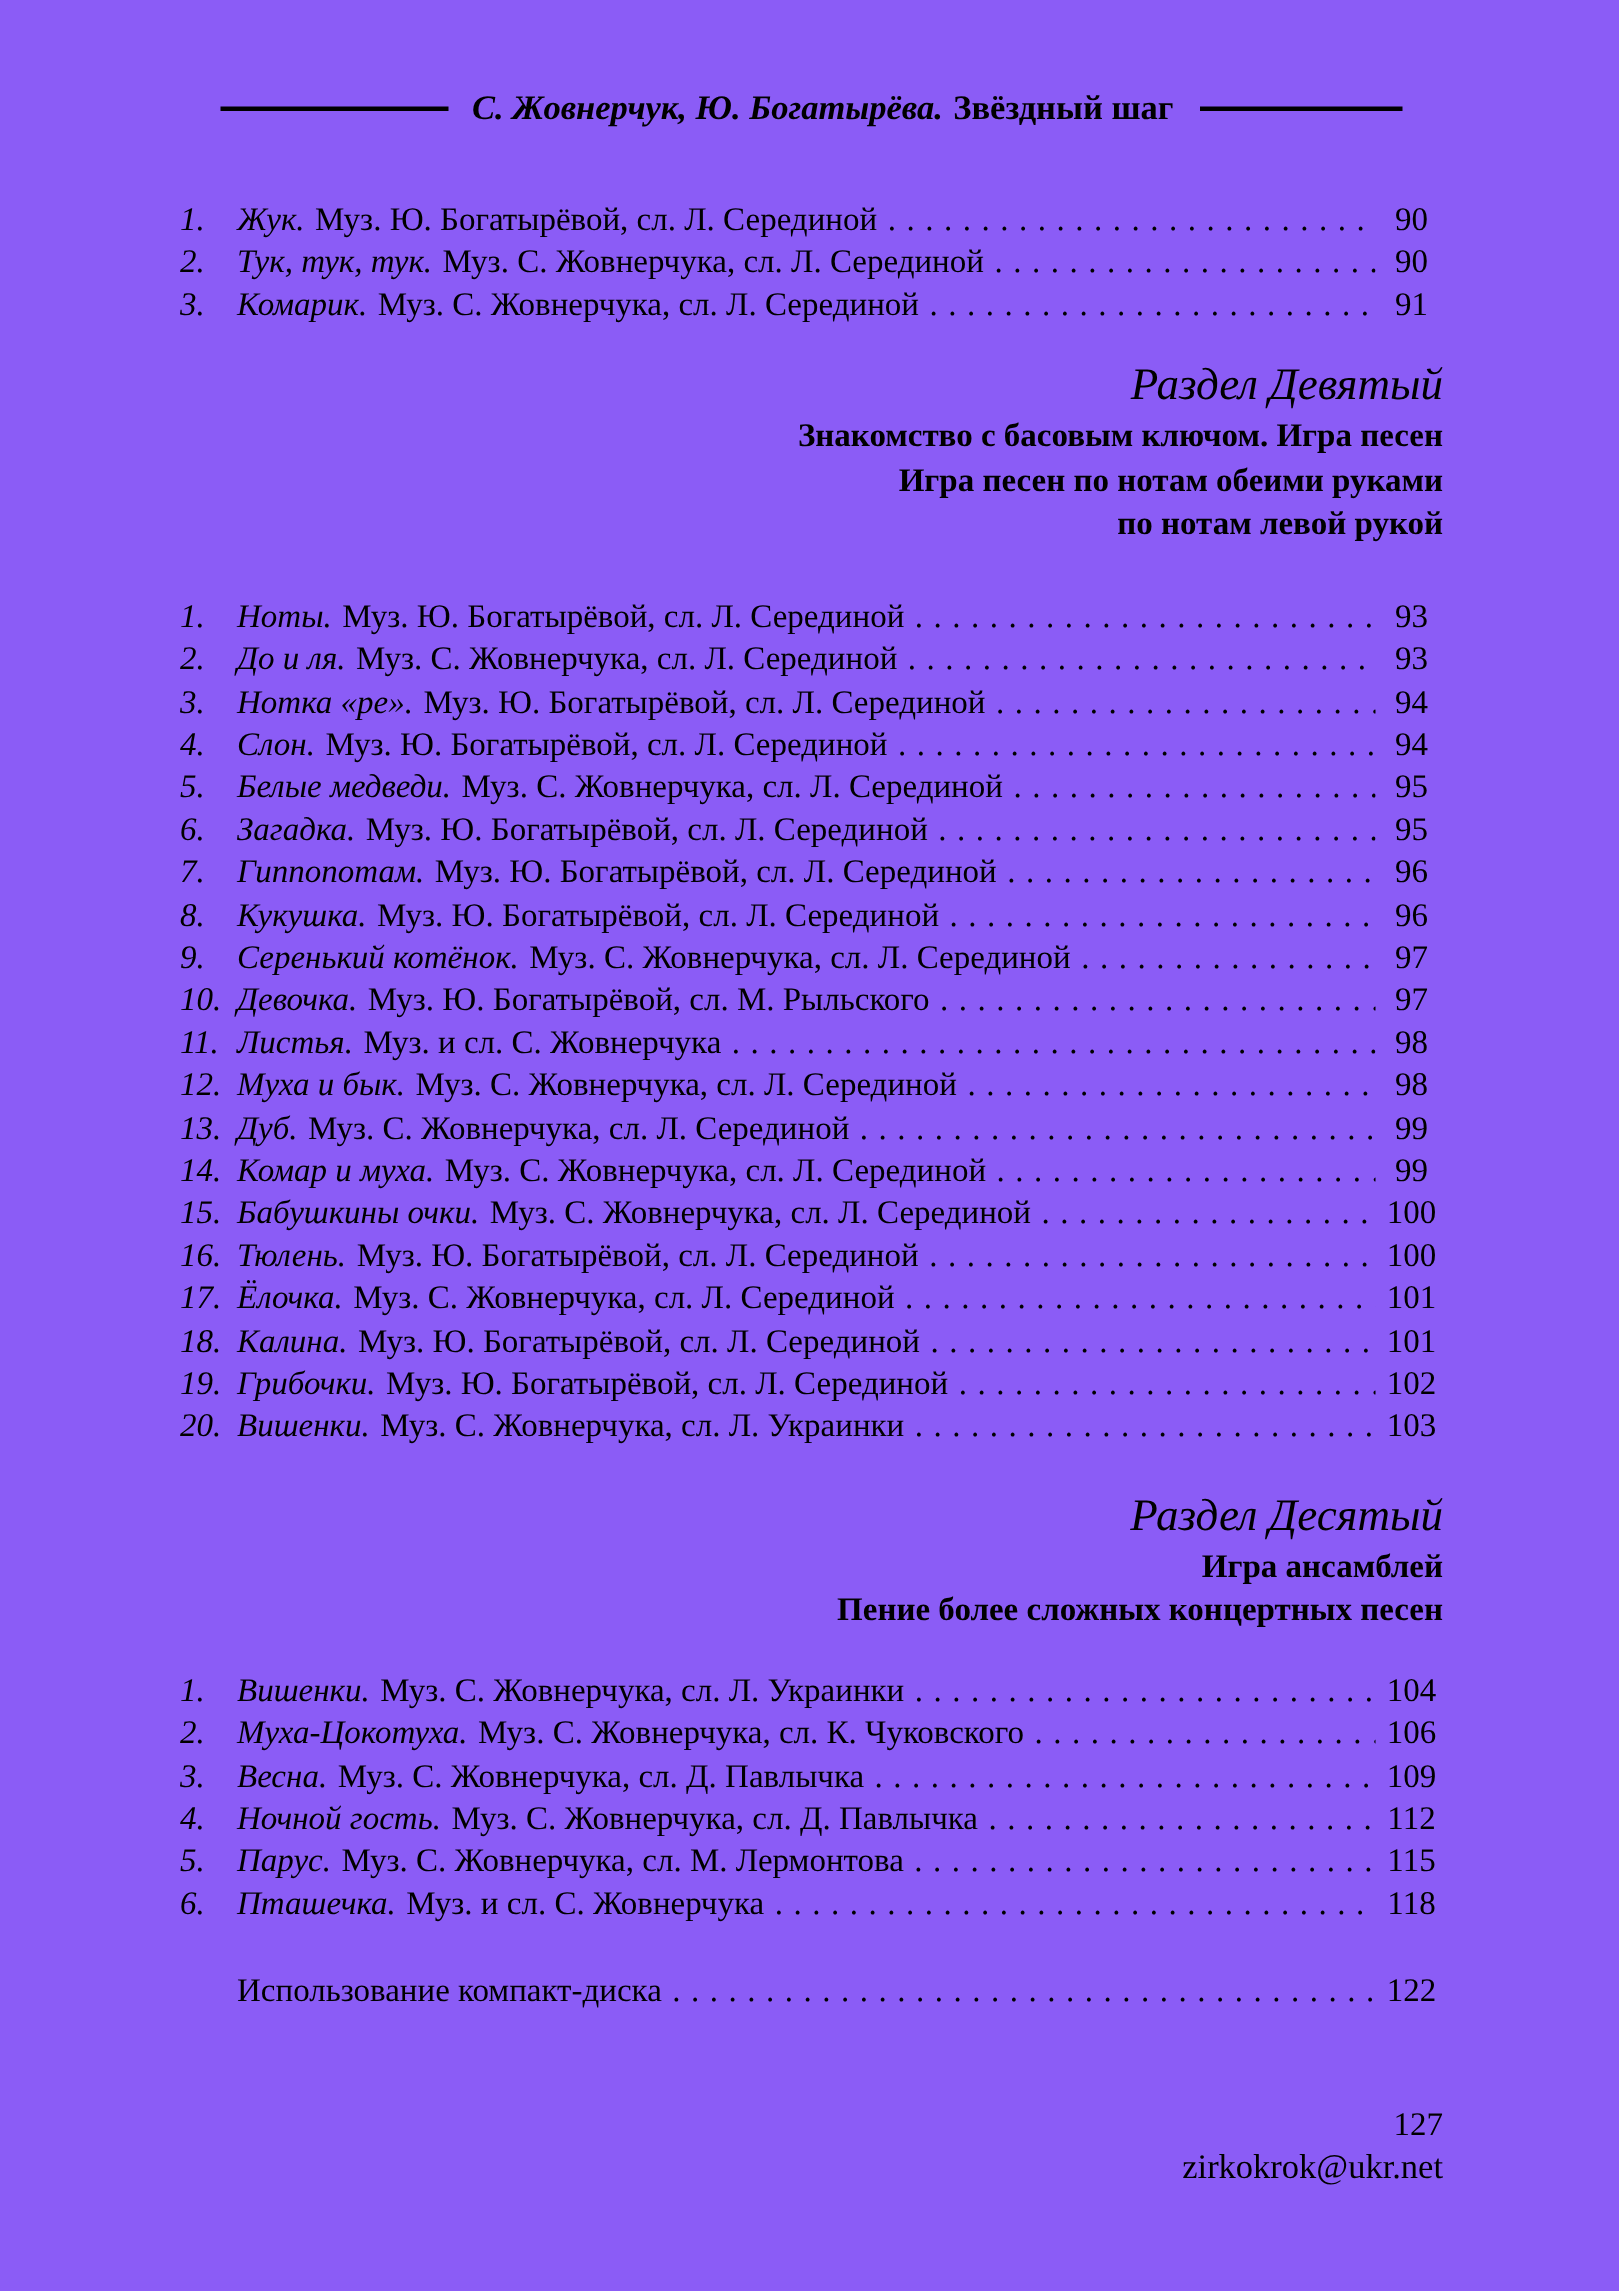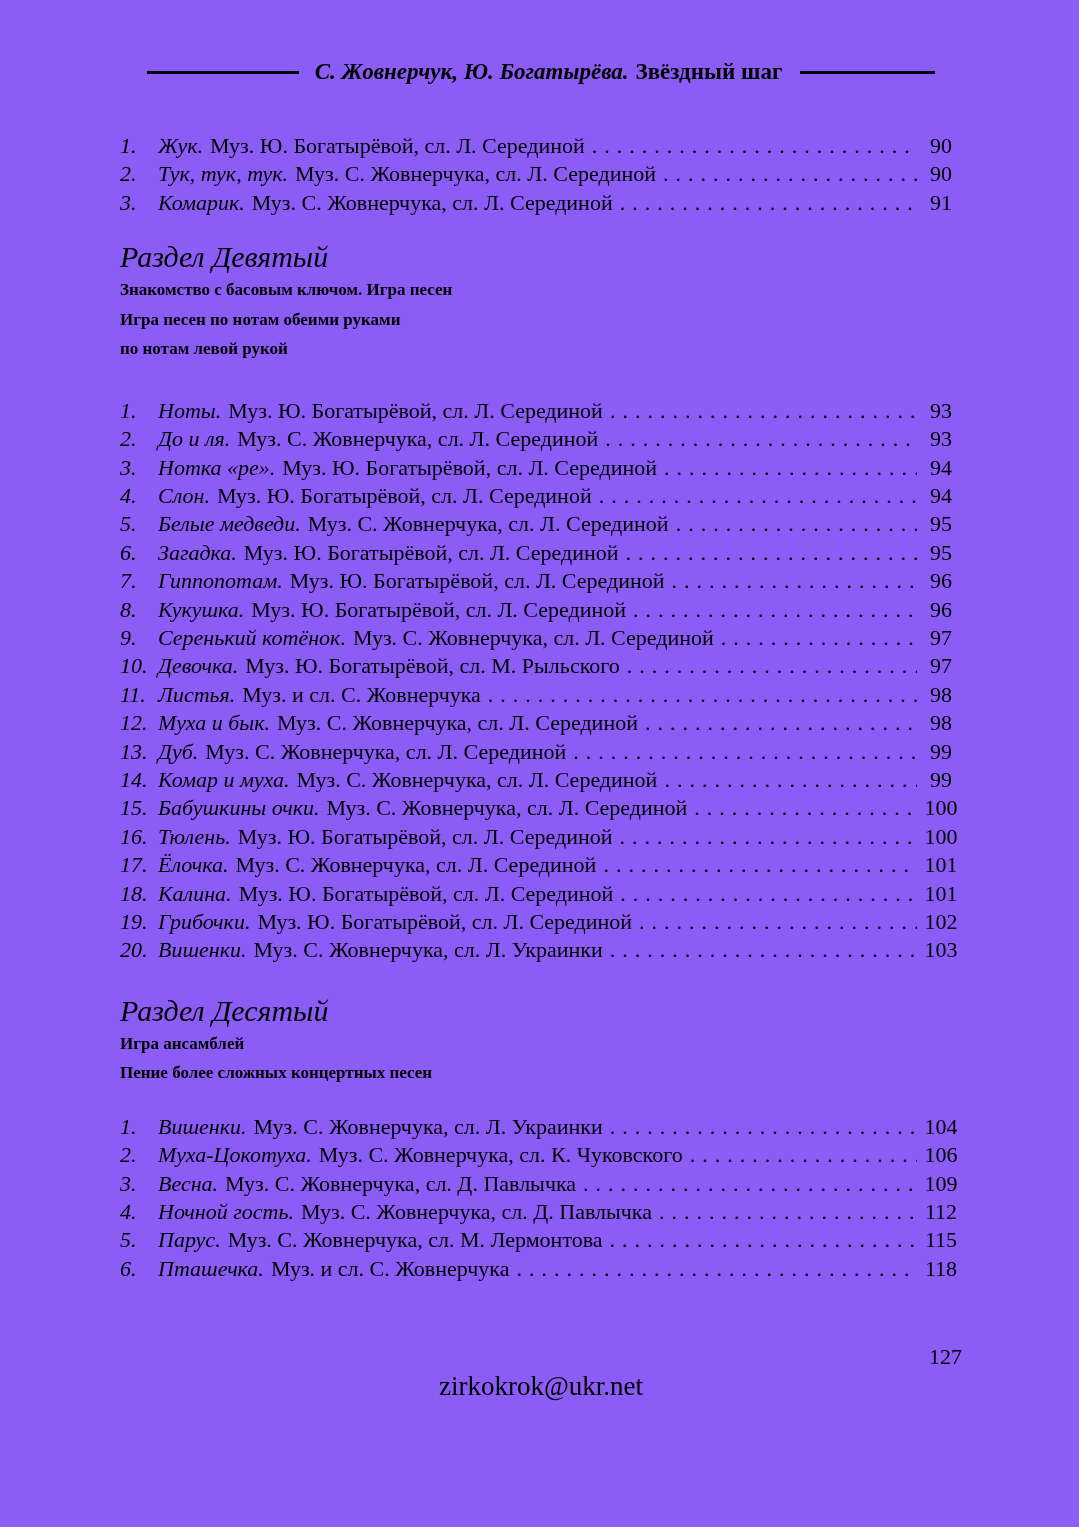--- a/index.html
+++ b/index.html
@@ -36,33 +36,33 @@
   .ttl { font-style: italic; }
   .rest { margin-left: 7px; }
   .dots { flex: 1 1 0; min-width: 0; overflow: hidden; white-space: nowrap; margin: 0 3px 0 7px; }
   .dots::after {
     content: "..........................................................................................";
     letter-spacing: 7px;
   }
   .pg { flex: 0 0 auto; min-width: 42px; text-align: center; }
 
   
-  .sec-head { text-align: left; }
+  .sec-head { text-align: right; }
   .kicker { font-style: italic; font-size: 30px; line-height: 36px; }
-  .sec-line { font-weight: bold; font-size: 17px; line-height: 29.5px; }
+  .sec-line { font-weight: bold; font-size: 22px; line-height: 29.5px; }
 
   
   .intro   { margin-top: 46px; }
   .sec9    { margin-top: 22px; }
   .list9   { margin-top: 33px; }
   .sec10   { margin-top: 28px; }
   .list10  { margin-top: 25px; }
   .extra   { margin-top: 30px; padding-left: 38px; }
   .folio   { margin-top: 60px; text-align: right; font-size: 22px; line-height: 28px; }
-  .email   { text-align: center; font-size: 27px; line-height: 30px; }
+  .email   { text-align: right; font-size: 23px; line-height: 30px; }
 </style>
 </head>
 <body>
 
 <div class="page">
 
   <div class="hdr">
     <span class="rule rule-l"></span>
     <span class="hdr-text"><span class="hdr-authors">С. Жовнерчук, Ю. Богатырёва.</span><span class="hdr-book">Звёздный шаг</span></span>
     <span class="rule rule-r"></span>
@@ -286,17 +286,22 @@
       </div>
 
       <div class="toc-row">
         <span class="num">6.</span>
         <span class="entry"><span class="ttl">Пташечка.</span><span class="rest">Муз. и сл. С. Жовнерчука</span></span>
         <span class="dots"></span>
         <span class="pg">118</span>
       </div>
     </div>
 
+  <div class="toc-row extra">
+    <span class="entry"><span>Использование компакт-диска</span></span>
+    <span class="dots"></span>
+    <span class="pg">122</span>
+  </div>
 
   <div class="folio">127</div>
   <div class="email">zirkokrok@ukr.net</div>
 
 </div>
 
 </body></html>

